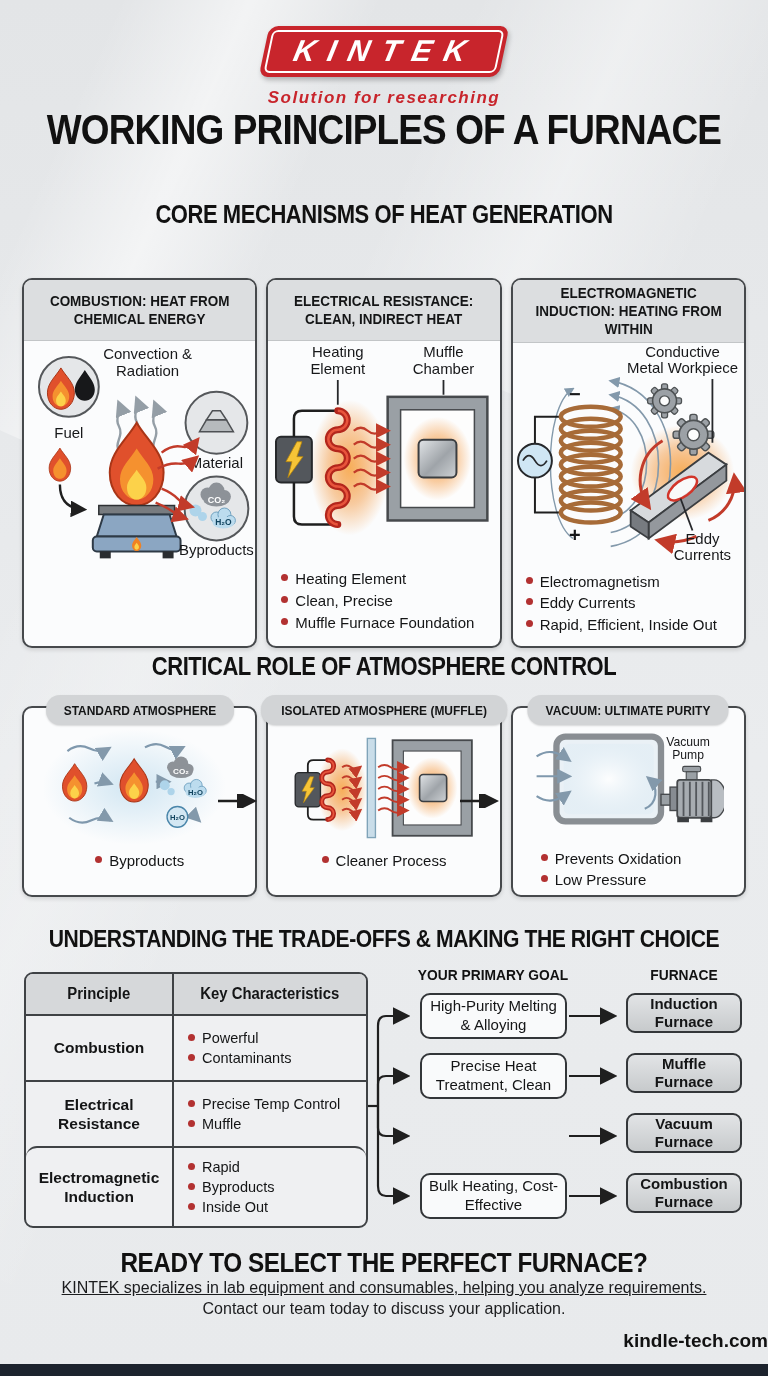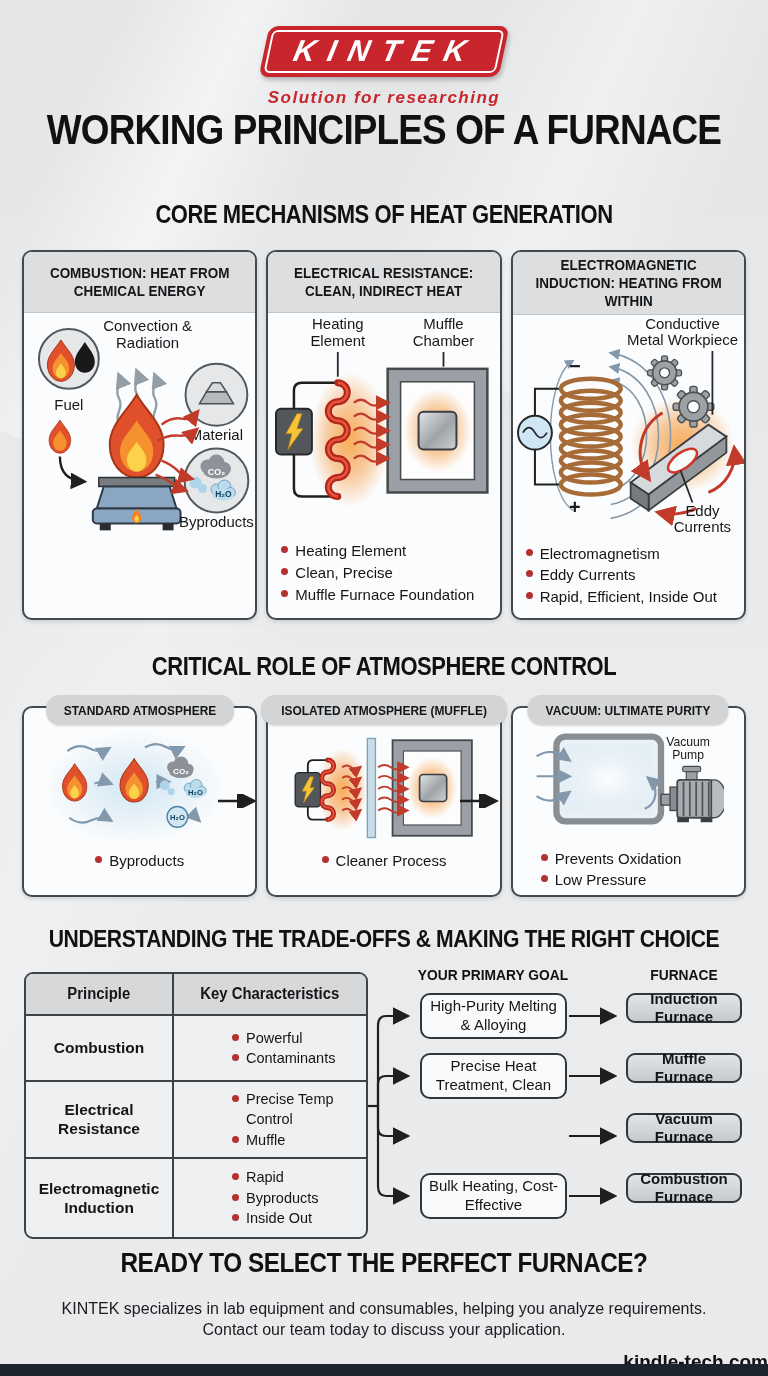--- a/index.html
+++ b/index.html
@@ -24,21 +24,21 @@
   .tagline{text-align:center;color:#c8252c;font-style:italic;font-weight:bold;
            font-size:17px;letter-spacing:1.5px;}
   .h1{text-align:center;font-weight:bold;font-size:42px;letter-spacing:-1px;color:#111;
       transform:scaleX(.88);white-space:nowrap;}
   .sect-title{text-align:center;font-weight:bold;font-size:25px;letter-spacing:-.5px;color:#111;
       transform:scaleX(.88);white-space:nowrap;}
 
   
   .row{display:flex;gap:9px;padding:0 22px;}
   .card{flex:1;background:#fbfcfd;border:2px solid #46494c;border-radius:10px;overflow:hidden;
-        box-shadow:0 2px 4px rgba(0,0,0,.13);}
+        box-shadow:0 2px 4px rgba(0,0,0,.13);margin-top:28px;}
   .card-head{background:#dcdee0;border-bottom:1px solid #c2c5c7;min-height:52px;
         display:flex;align-items:center;justify-content:center;text-align:center;padding:4px 2px;}
   .cond-s{display:inline-block;transform:scaleX(.93);font-weight:bold;font-size:14.5px;line-height:1.25;}
   .card-art{display:block;width:100%;height:auto;}
   .blist{list-style:none;margin:2px 0 0;padding:2px 6px 10px 13px;}
   .blist li{display:flex;gap:7px;font-size:15px;line-height:1.45;color:#141516;}
   .dot{width:7px;height:7px;border-radius:50%;background:#b23131;margin-top:6px;flex:none;}
 
   
   .card2{flex:1;position:relative;background:#fbfcfd;border:2px solid #46494c;border-radius:10px;
@@ -52,33 +52,33 @@
   .blist2{list-style:none;margin:0;padding:0;}
   .blist2 li{display:flex;gap:7px;font-size:15px;line-height:1.4;color:#141516;}
   .gap-arrow{position:absolute;z-index:5;}
 
   
   .ttable{position:absolute;left:24px;top:6px;width:340px;border:2.5px solid #3f4245;border-radius:9px;
           overflow:hidden;background:#eff0f2;}
   .trow{display:grid;grid-template-columns:148px 1fr;border-top:2px solid #3f4245;}
   .trow.thead{border-top:none;background:#d6d8da;min-height:40px;}
   .trow.r{min-height:64px;}
-  .trow.r3{min-height:78px;}
+  .trow.r3{min-height:78px;border-radius:11px;}
   .tc{display:flex;align-items:center;justify-content:center;padding:5px;}
   .tc1{border-right:2px solid #3f4245;font-weight:bold;font-size:15.5px;text-align:center;line-height:1.25;}
   .tch{font-weight:bold;font-size:16px;}
-  .tc2{justify-content:flex-start;padding-left:12px;margin-left:44px;}
+  .tc2{justify-content:flex-start;padding-left:12px;}
   .tlist{padding:2px 2px 2px 2px;margin:0;}
   .tlist li{font-size:14.5px;line-height:1.4;}
   .flow-head{position:absolute;text-align:center;font-weight:bold;font-size:15px;transform:scaleX(.92);
              white-space:nowrap;color:#111;}
   .goal-box{position:absolute;width:147px;height:46px;background:#f9fafb;border:2px solid #333639;
             border-radius:10px;display:flex;align-items:center;justify-content:center;text-align:center;
             font-size:15px;line-height:1.25;padding:2px 4px;box-sizing:border-box;}
-  .furnace-box{position:absolute;width:116px;height:30px;background:linear-gradient(180deg,#e2e4e6,#c7cacc);
+  .furnace-box{position:absolute;width:116px;height:40px;background:linear-gradient(180deg,#e2e4e6,#c7cacc);
             border:2px solid #333639;border-radius:9px;display:flex;align-items:center;justify-content:center;
             text-align:center;font-weight:bold;font-size:15px;line-height:1.2;padding:2px 4px;box-sizing:border-box;}
   .flow-svg{position:absolute;left:0;top:0;}
 
   
   .f-title{text-align:center;font-weight:bold;font-size:27px;letter-spacing:-.5px;transform:scaleX(.9);
            white-space:nowrap;color:#111;}
   .f-line{text-align:center;font-size:16px;color:#1b1c1e;}
   .f-site{text-align:right;font-weight:bold;font-size:19px;color:#111;}
   .bottom-bar{position:absolute;left:0;right:0;bottom:0;height:12px;background:#1c232d;z-index:3;}
@@ -659,19 +659,19 @@
     <div class="goal-box" style="left:420px;top:207px;">Bulk Heating, Cost-Effective</div>
 
     <div class="furnace-box" style="left:626px;top:27px;">Induction Furnace</div>
     <div class="furnace-box" style="left:626px;top:87px;">Muffle Furnace</div>
     <div class="furnace-box" style="left:626px;top:147px;">Vacuum Furnace</div>
     <div class="furnace-box" style="left:626px;top:207px;">Combustion Furnace</div>
   </div>
 
   <div class="abs" style="top:1248px;">
     <div class="f-title">READY TO SELECT THE PERFECT FURNACE?</div>
-    <div class="f-line" style="margin-top:21px;">KINTEK specializes in lab equipment and consumables, helping you analyze requirements.</div>
+    <div class="f-line" style="margin-top:0;text-decoration:underline;">KINTEK specializes in lab equipment and consumables, helping you analyze requirements.</div>
     <div class="f-line" style="margin-top:3px;">Contact our team today to discuss your application.</div>
     <div class="f-site" style="margin-top:12px;">kindle-tech.com</div>
   </div>
 
   <div class="bottom-bar"></div>
 </div>
 
 </body></html>

